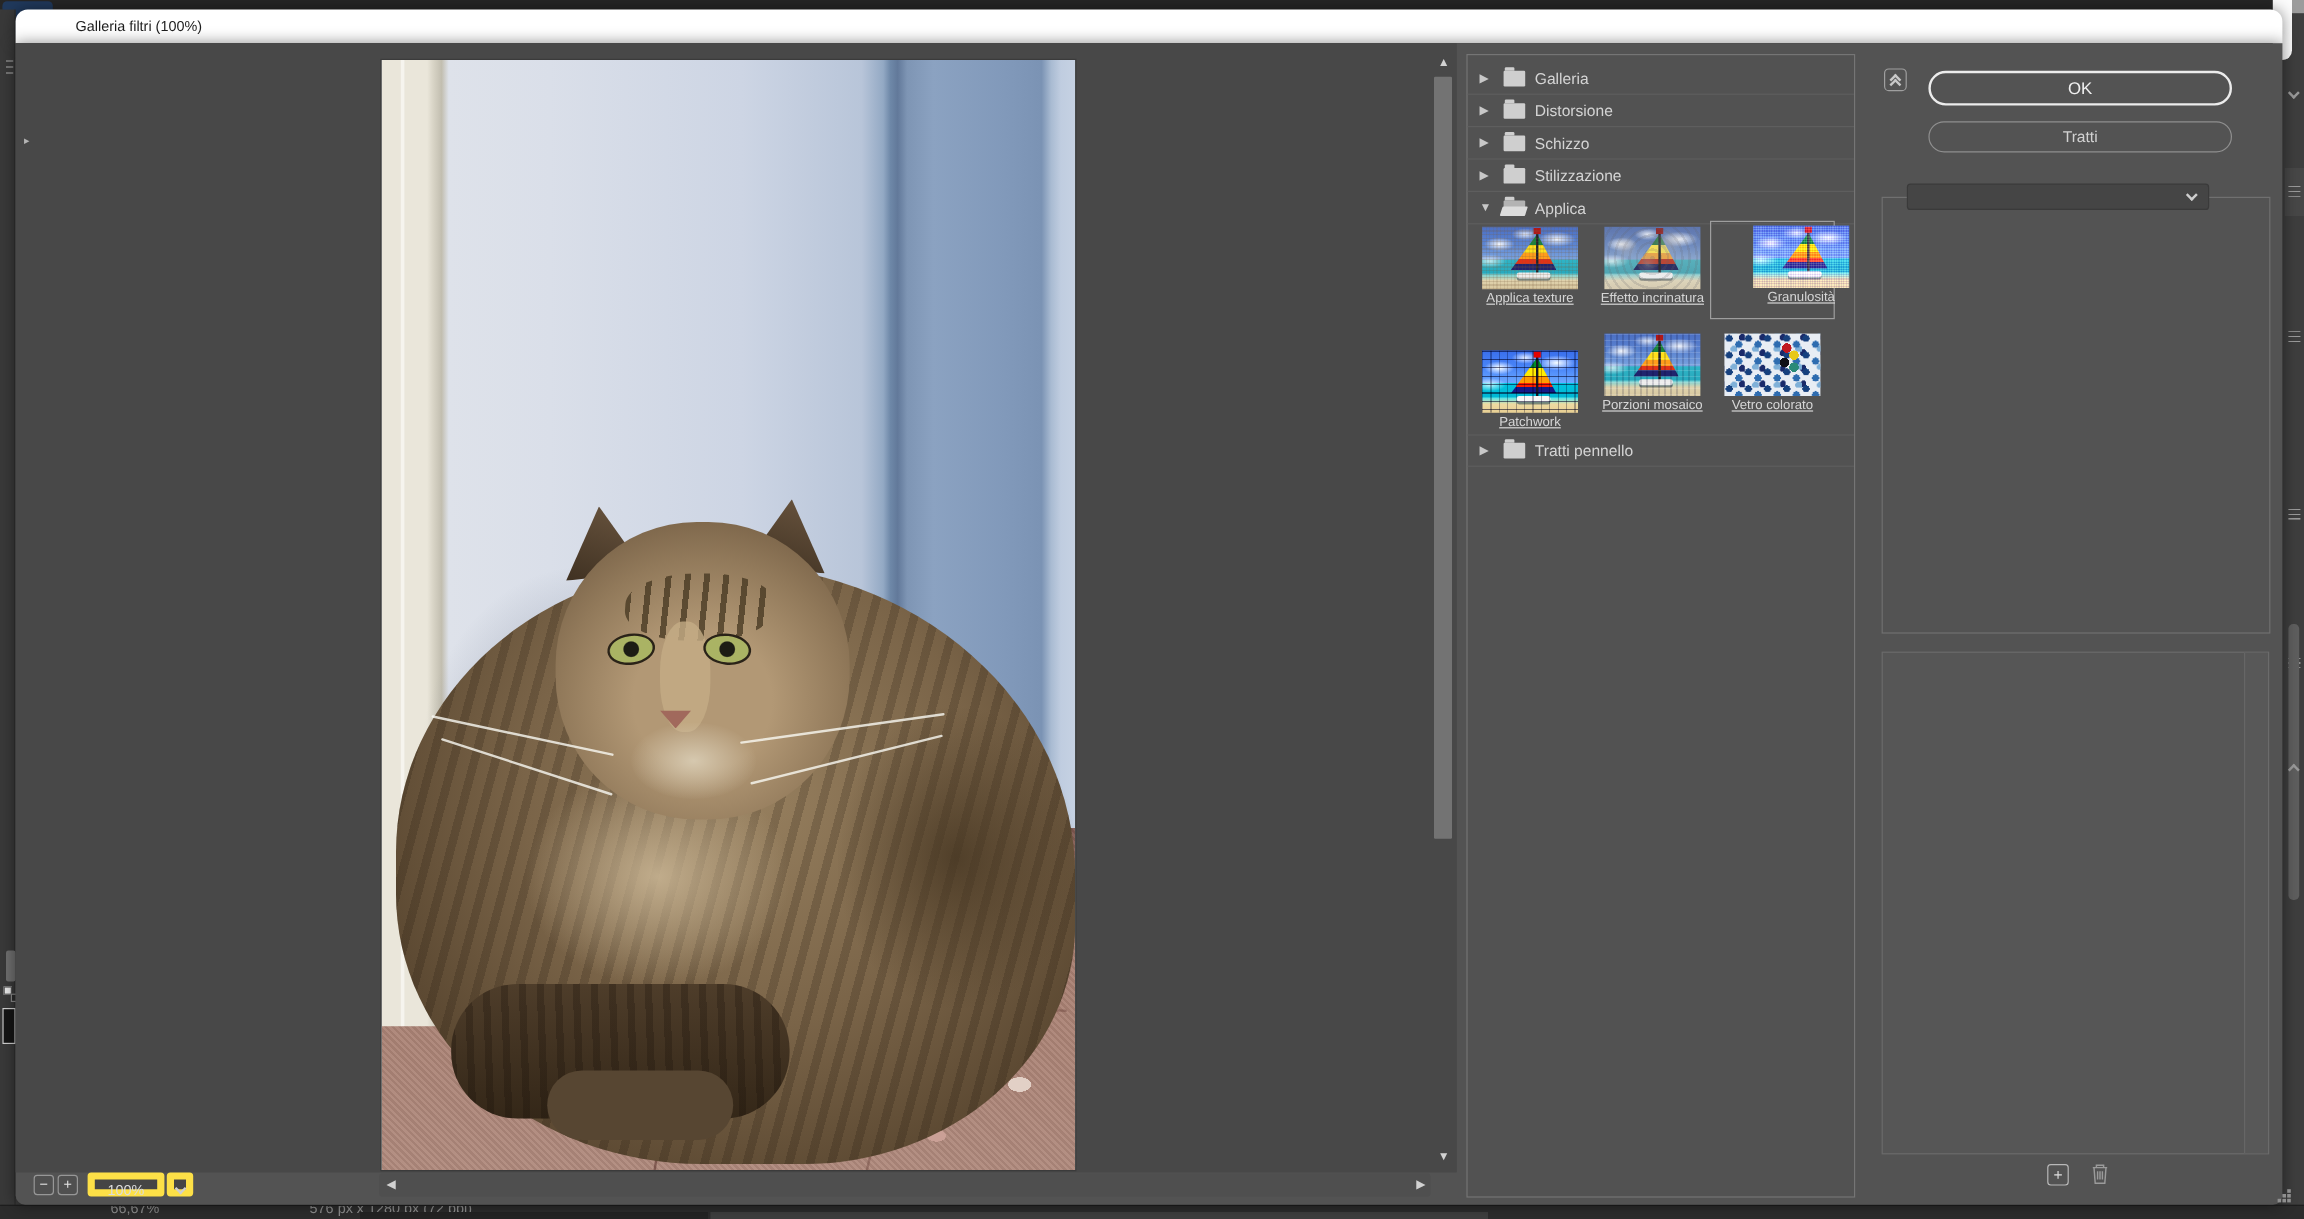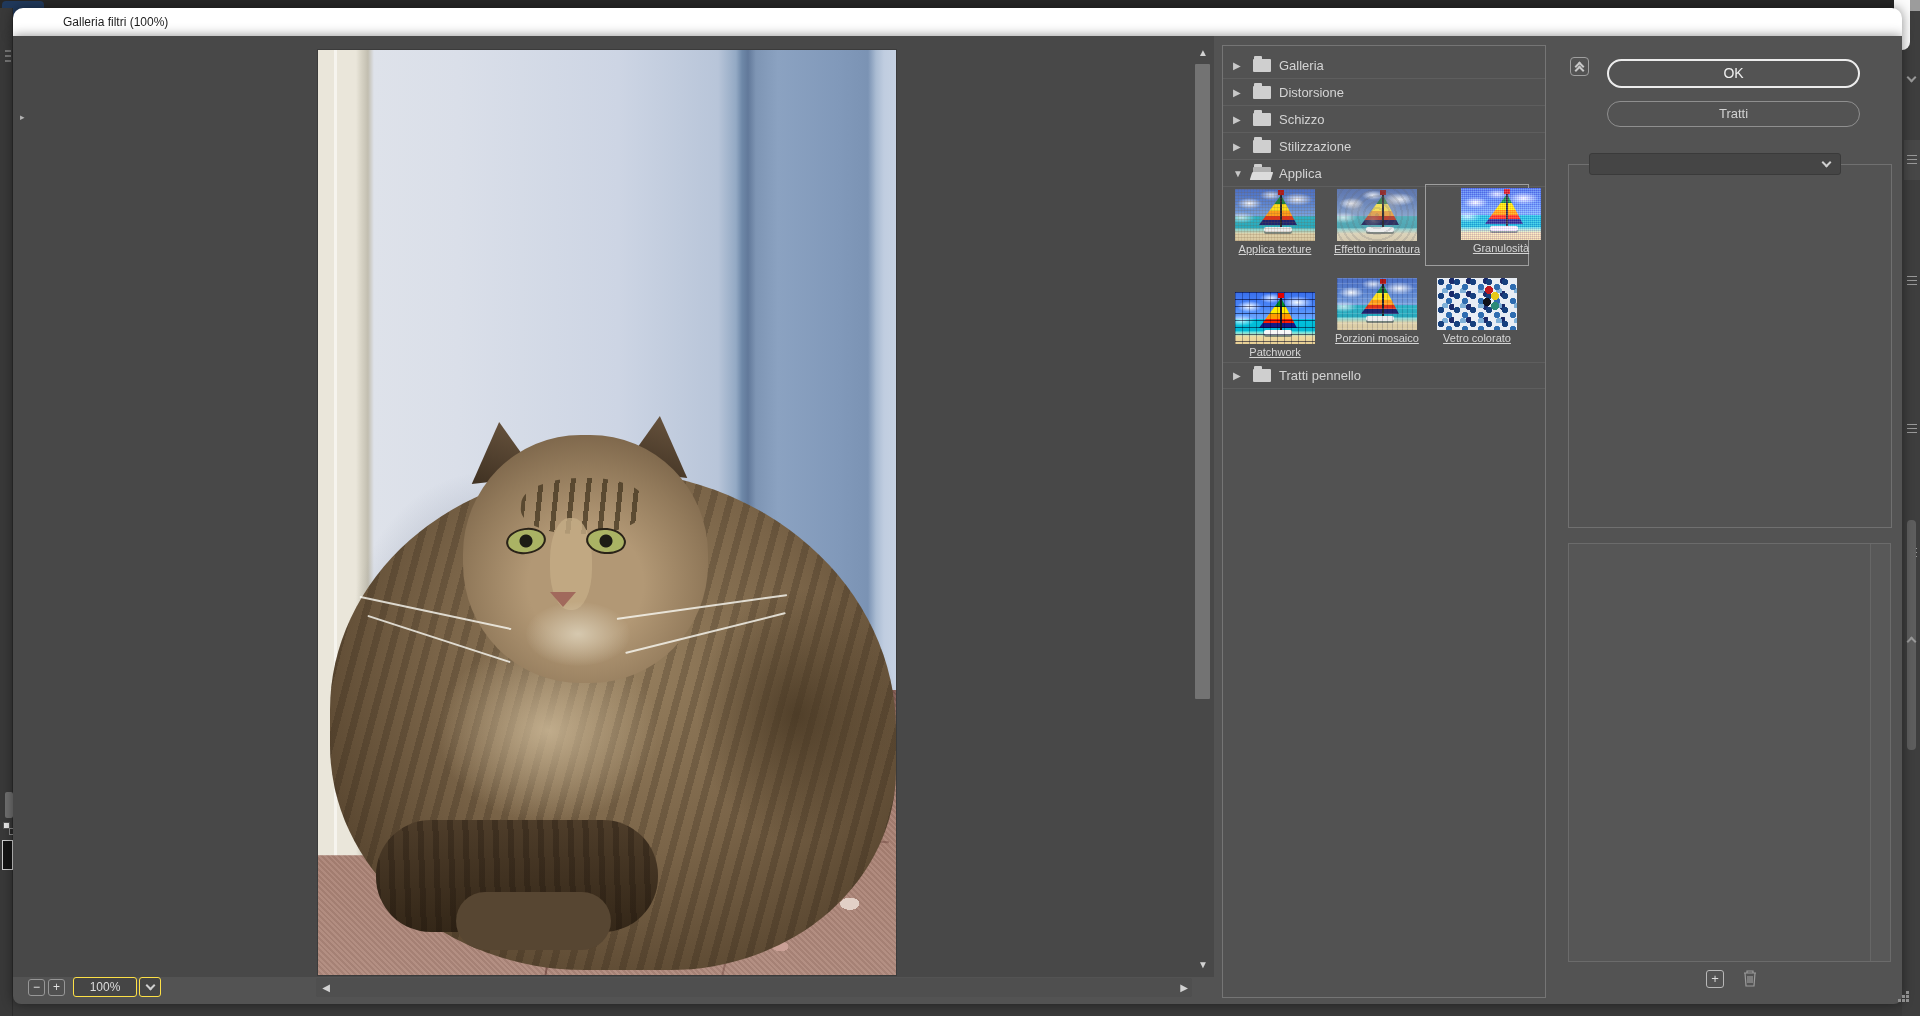--- a/index.html
+++ b/index.html
@@ -75,21 +75,21 @@
   .paws::after{content:"";position:absolute;inset:0;border-radius:inherit;opacity:.5;background:repeating-linear-gradient(88deg,rgba(20,12,6,.5) 0 6px,rgba(0,0,0,0) 6px 15px);}
   .paw2{left:138px;top:842px;width:155px;height:58px;border-radius:30px;background:#574632;}
 
   
   .sb-arrow{color:#d2d2d2;font-size:10px;line-height:16px;text-align:center;cursor:default;}
   .v-thumb{left:1195px;top:64px;width:15px;height:635px;background:#737373;border-radius:1px;}
   .h-track{left:316px;top:978px;width:876px;height:19px;background:#4f4f4f;border-radius:2px;}
 
   
   .zoom-btn{width:17px;height:17px;border:1px solid #979797;border-radius:3px;background:#505050;color:#e2e2e2;font-size:12px;line-height:14px;text-align:center;}
-  .zoom-box{background:#454545;border:1px solid #fde047;border-radius:3px;color:#dcdcdc;font-size:12px;text-align:center;}
+  .zoom-box{background:#454545;border:6px solid #fde047;border-radius:3px;color:#dcdcdc;font-size:12px;text-align:center;}
   .chev-down{width:7px;height:7px;border-right:2px solid #cfcfcf;border-bottom:2px solid #cfcfcf;transform:rotate(45deg);}
 
   
   .filter-panel{left:1222px;top:45px;width:324px;height:953px;border:1px solid #757575;background:#525252;}
   .cat-row{left:1223px;width:322px;height:27px;border-bottom:1px solid #5e5e5e;display:flex;align-items:center;padding-left:10px;gap:8px;color:#d4d4d4;font-size:13px;}
   .tri{color:#c8c8c8;font-size:10px;width:12px;display:inline-block;}
   .folder{width:18px;height:13px;background:#cfcfcf;border-radius:1px;position:relative;flex:none;}
   .folder::before{content:"";position:absolute;top:-3px;left:1px;width:8px;height:3px;background:#cfcfcf;border-radius:1px 1px 0 0;}
   .folder.open{background:#b3b3b3;}
   .folder.open::after{content:"";position:absolute;left:-2px;right:-1px;bottom:0;height:8px;background:#dcdcdc;transform:skewX(-18deg);border-radius:1px;}
@@ -162,20 +162,26 @@
     <div class="abs hamburger" style="left:5px;top:147px;"></div>
     <div class="abs hamburger" style="left:5px;top:268px;"></div>
     <div class="abs hamburger" style="left:5px;top:416px;"></div>
     <div class="abs hamburger" style="left:5px;top:540px;"></div>
     <div class="abs" style="left:5px;top:512px;width:9px;height:230px;background:#5e5e5e;border-radius:4px;"></div>
     <div class="abs frag-chev" style="left:6px;top:630px;transform:rotate(-135deg);"></div>
   </div>
   <div class="abs white-corner"></div>
   <div class="abs gray-corner"></div>
 
+  <div class="abs bottom-strip">
+    <span class="statusbar-text abs" style="left:92px;">66,67%</span>
+    <span class="statusbar-text abs" style="left:258px;">576 px x 1280 px (72 ppi)</span>
+    <div class="abs" style="left:300px;top:5px;width:290px;height:7px;background:#232323;"></div>
+    <div class="abs" style="left:592px;top:5px;width:648px;height:7px;background:#3e3e3e;"></div>
+  </div>
 
   <div>
     <div class="abs titlebar">
       <span class="title-text">Galleria filtri (100%)</span>
     </div>
     <div class="abs dialog-body"></div>
 
     <div class="abs preview-area">
       <span class="abs" style="left:7px;top:76px;color:#b5b5b5;font-size:9px;">▸</span>
     </div>

